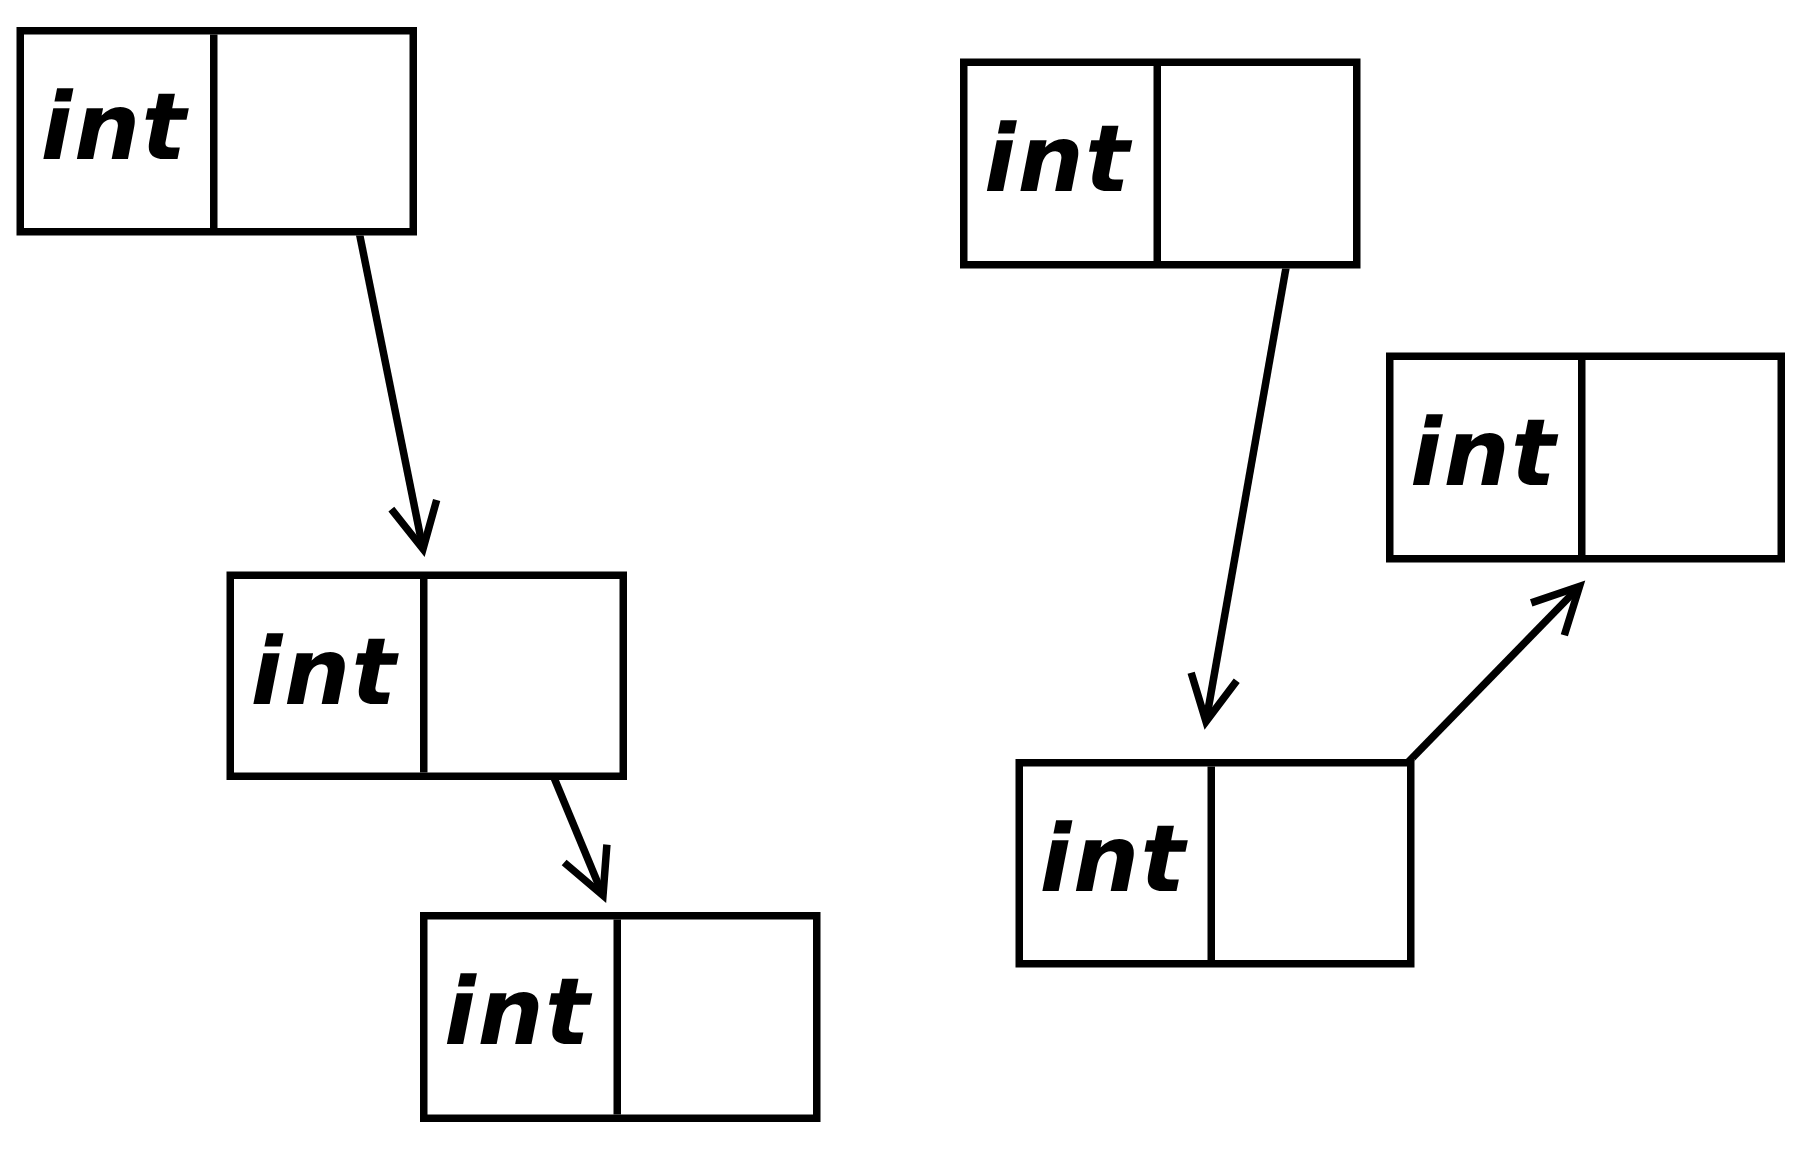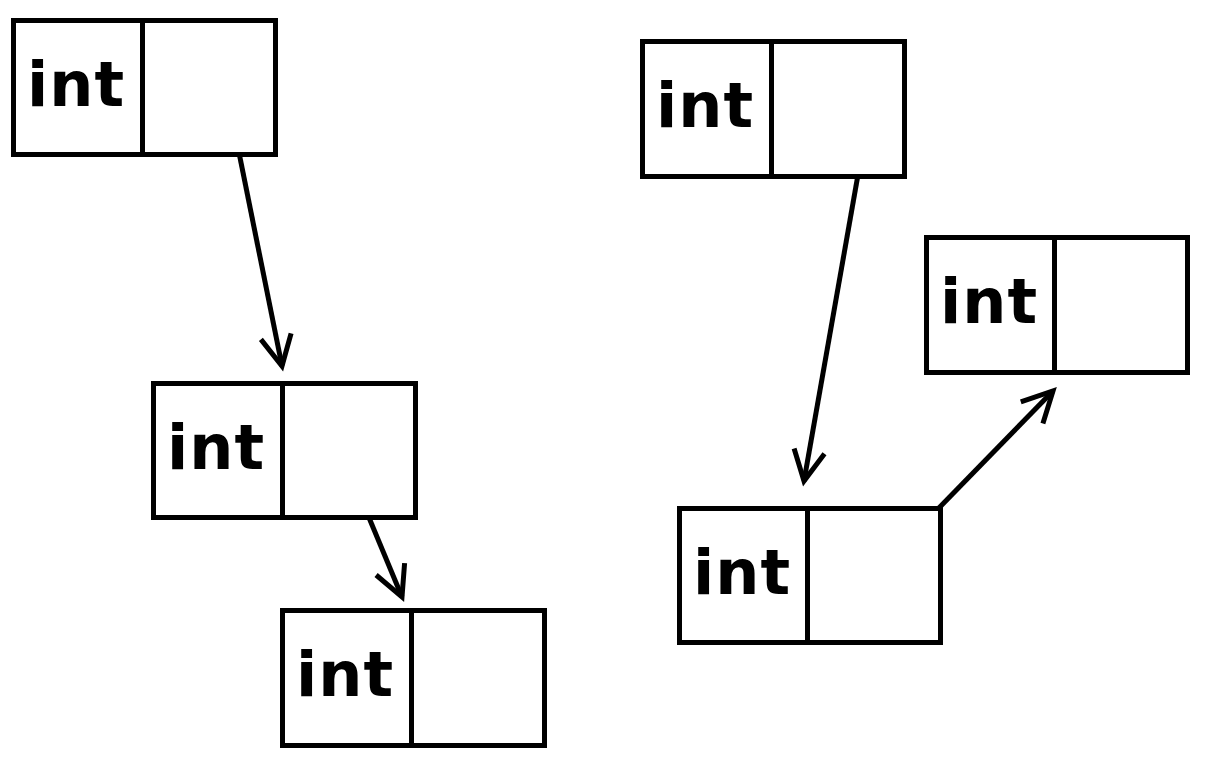--- a/index.html
+++ b/index.html
@@ -44,20 +44,21 @@
   .pointer-cell {
     width: 50%;
   }
   .node-label {
     font-size: 62px;
     font-weight: bold;
     letter-spacing: 1px;
     color: #000000;
     line-height: 1;
     transform: translateY(-3px);
+    font-style: italic;
   }
 </style>
 </head>
 <body>
 
 <div class="canvas">
   <svg id="arrow-layer" viewBox="0 0 1213 769" xmlns="http://www.w3.org/2000/svg">
       <g>
         <line x1="230" y1="108" x2="282" y2="366" stroke="#000000" stroke-width="5"></line>
         <polyline points="260.9,339.4 282,366 291.1,333.3" fill="none" stroke="#000000" stroke-width="5"></polyline>

